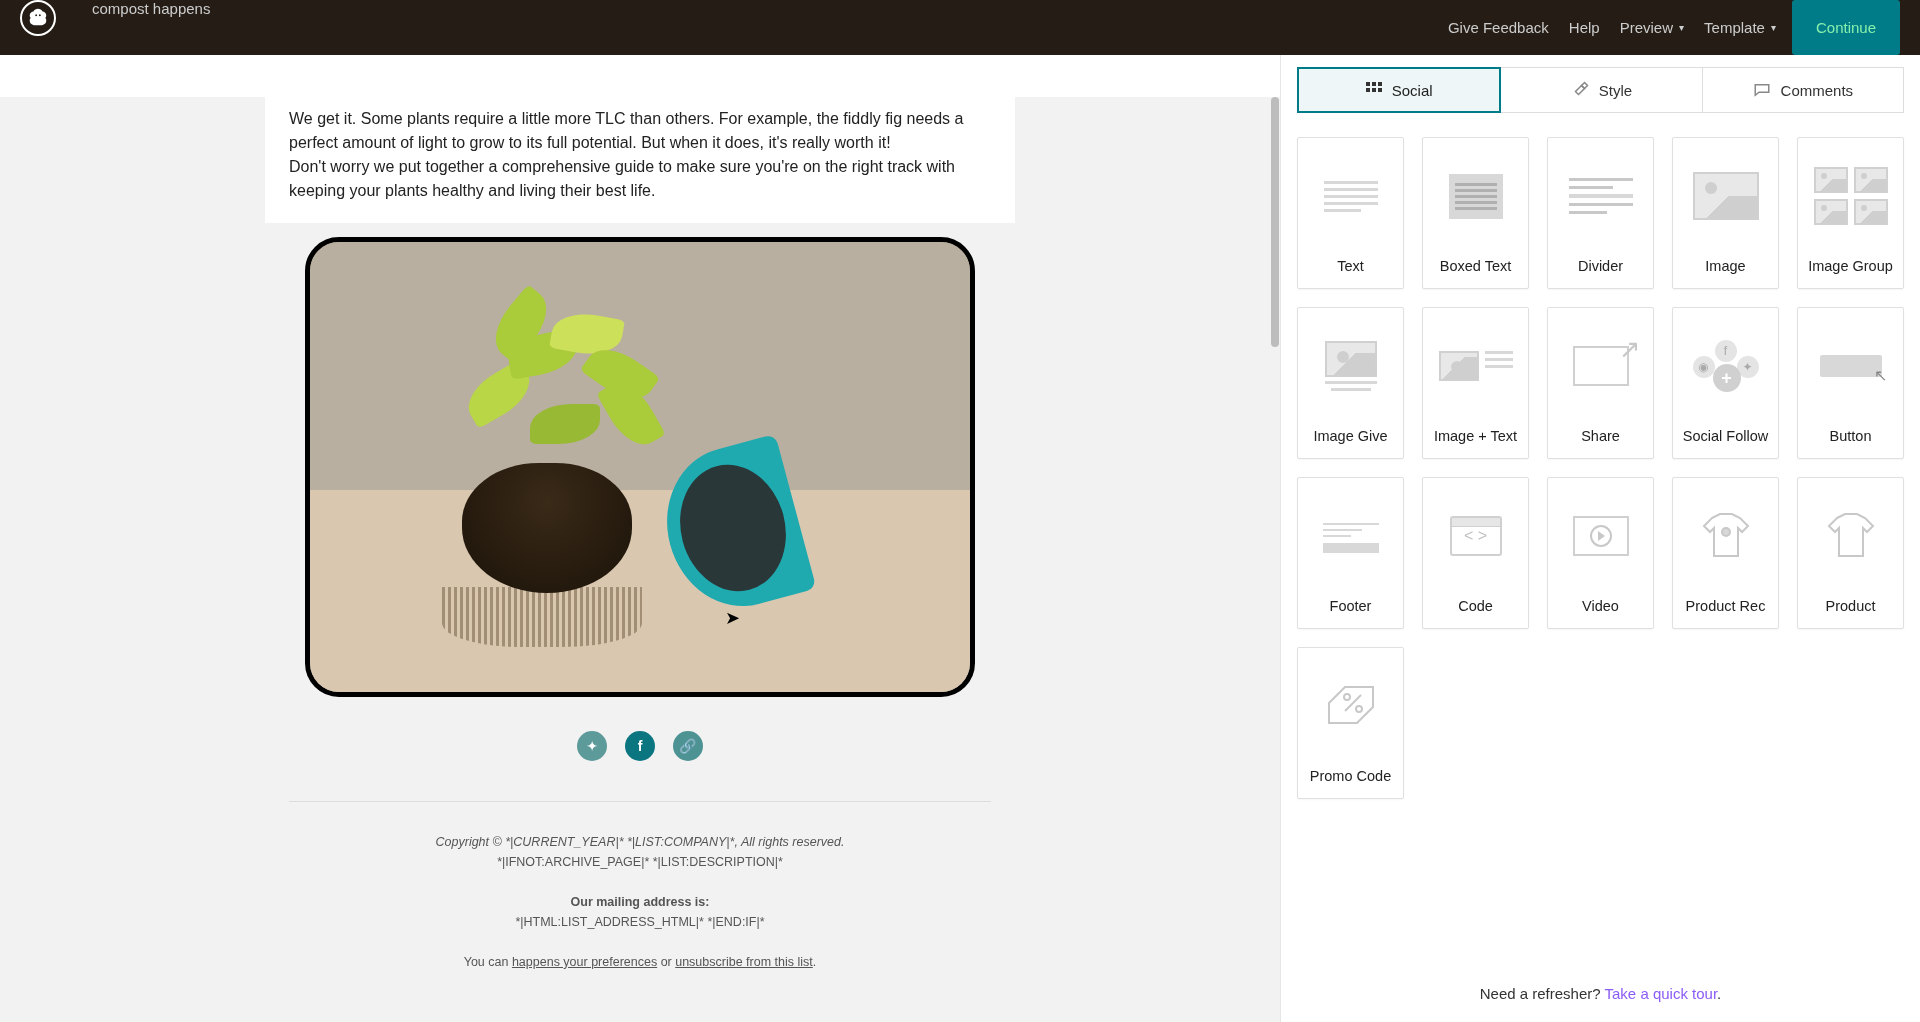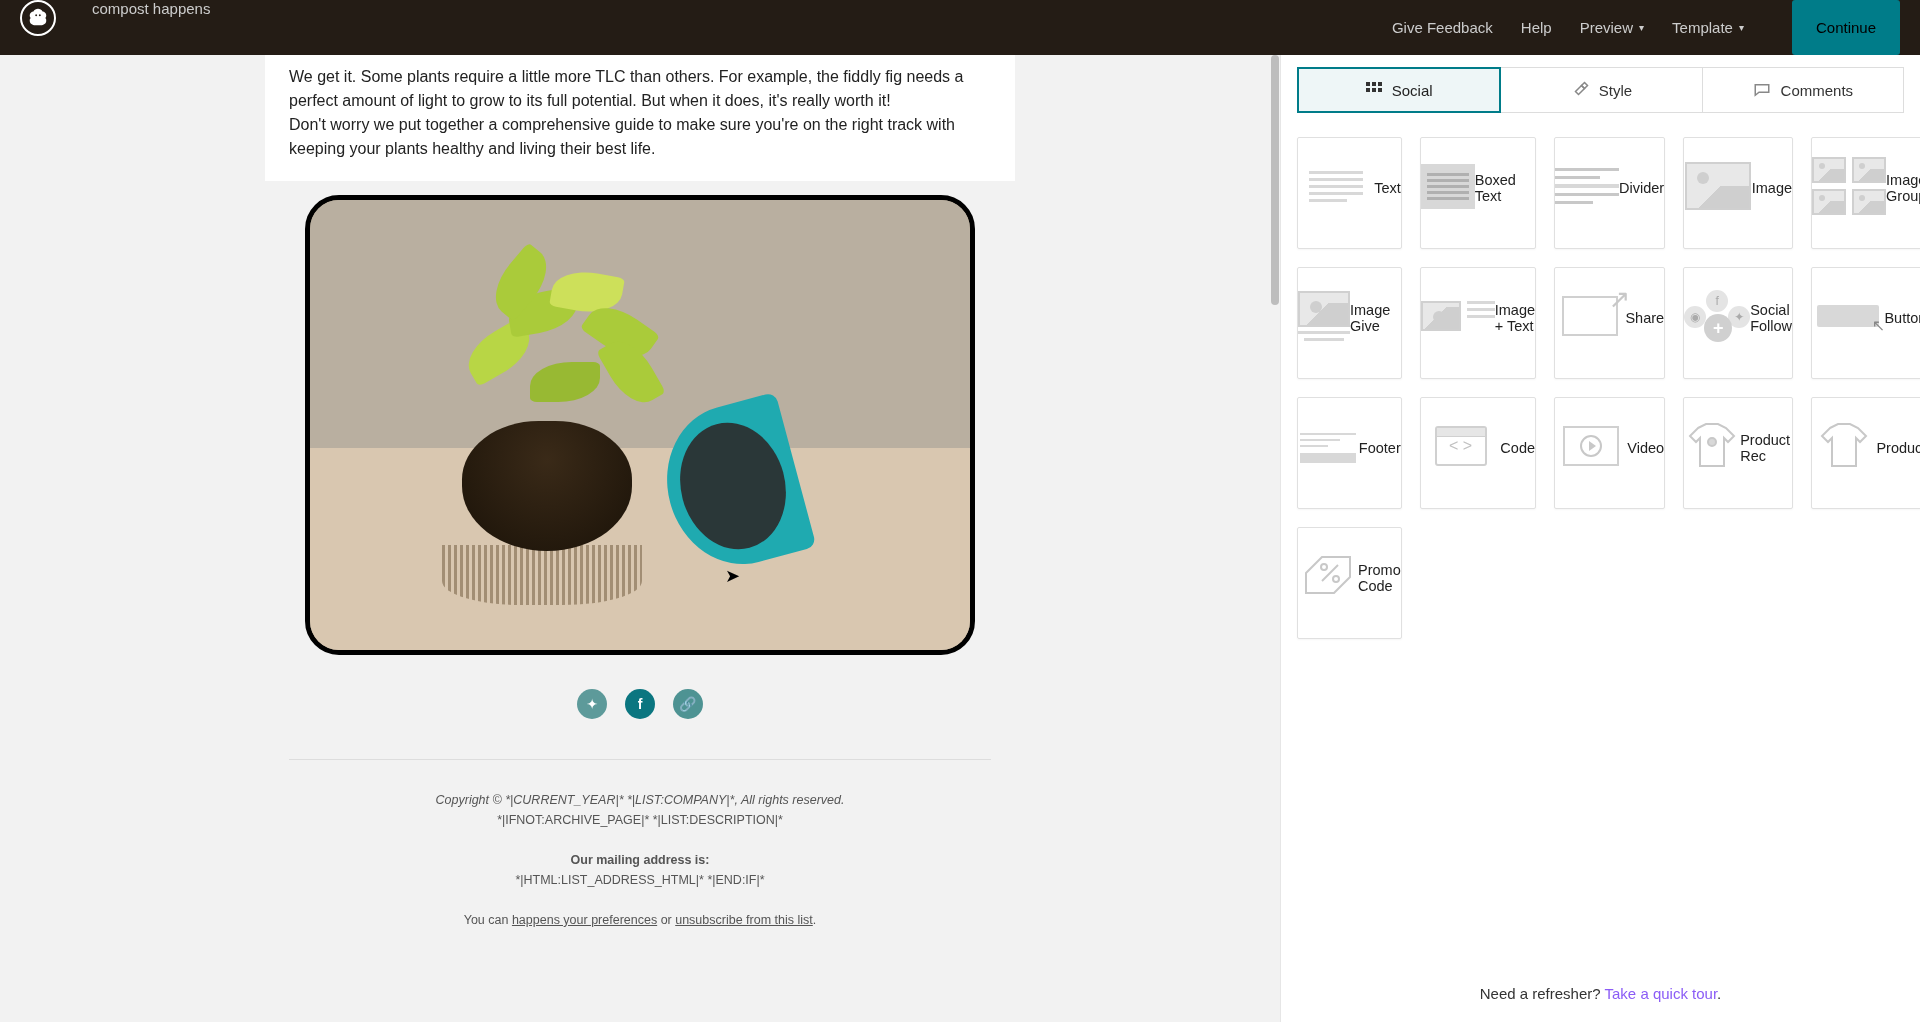--- a/index.html
+++ b/index.html
@@ -4,27 +4,27 @@
 <style>
 * { margin: 0; padding: 0; box-sizing: border-box; }
 body { font-family: -apple-system, BlinkMacSystemFont, "Segoe UI", Helvetica, Arial, sans-serif; background: #fff; overflow: hidden; width: 1920px; height: 1022px; }
 
 
 .header { background: #241c15; height: 55px; display: flex; padding: 0 20px; color: #fff; }
 .logo { width: 36px; height: 36px; border: 2px solid #fff; border-radius: 50%; display: flex; align-items: center; justify-content: center; margin-right: 36px; }
 .logo svg { width: 22px; height: 22px; fill: #fff; }
 .campaign-name { color: #ccc; font-size: 15px; }
 .header-spacer { flex: 1; }
-.header-link { color: #ccc; font-size: 15px; margin-left: 28px; cursor: pointer; display: flex; align-items: center; gap: 6px; }
+.header-link { color: #ccc; font-size: 15px; margin-left: 20px; cursor: pointer; display: flex; align-items: center; gap: 6px; }
 .header-link .chev { font-size: 10px; }
-.continue-btn { background: #007c89; color: #000000; border: none; padding: 12px 24px; font-size: 15px; border-radius: 3px; margin-left: 48px; cursor: pointer; }
+.continue-btn { background: #007c89; color: #86efac; border: none; padding: 12px 24px; font-size: 15px; border-radius: 3px; margin-left: 16px; cursor: pointer; }
 
 
 .main { display: flex; height: calc(1022px - 55px); }
-.canvas-area { flex: 1; background: #f2f2f2; display: flex; justify-content: center; overflow-y: auto; position: relative; padding-top: 0; }
+.canvas-area { flex: 1; background: #f2f2f2; display: flex; justify-content: center; overflow-y: auto; position: relative; padding-top: 0; margin-top: 42px; }
 .email-body { width: 750px; background: transparent; }
 
 
 .text-block { background: #fff; padding: 10px 24px 20px 24px; margin: 0 0 14px 0; }
 .text-block p { font-size: 16px; line-height: 1.5; color: #222; }
 .image-block { display: flex; justify-content: center; padding: 0 0 20px 0; }
 .img-frame { width: 670px; height: 460px; border: 5px solid #000; border-radius: 34px; overflow: hidden; background:#b5a793; position: relative; }
 .plant-scene { position:absolute; inset:0; }
 .ground { position:absolute; bottom:0; left:0; right:0; height:45%; background:#d9c7b0; }
 .wall { position:absolute; top:0; left:0; right:0; height:55%; background:#b9afa0; }
@@ -61,21 +61,21 @@
 
 
 .sidebar { width:640px; background:#fff; border-left:1px solid #e6e6e6; display:flex; flex-direction:column; }
 .tabs { display:flex; padding: 12px 16px 0 16px; gap:0; }
 .tab { flex:1; height:46px; border:1px solid #ddd; display:flex; align-items:center; justify-content:center; gap:10px; font-size:15px; color:#333; cursor:pointer; background:#fff; }
 .tab + .tab { border-left:none; }
 .tab.active { background:#eef6f7; border:2px solid #007c89; color:#222; font-weight:500; }
 .tab .ticon { display:flex; }
 
 .blocks-grid { padding: 24px 16px; display:grid; grid-template-columns: repeat(5, 1fr); gap: 18px 18px; align-content:start; overflow-y:auto; flex:1; }
-.block-card { border:1px solid #e0e0e0; border-radius:2px; height:112px; display:flex; flex-direction:row; align-items:center; justify-content:flex-end; padding-bottom:14px; cursor:grab; background:#fff; box-shadow: 0 1px 2px rgba(0,0,0,0.04); }
+.block-card { border:1px solid #e0e0e0; border-radius:2px; height:152px; display:flex; flex-direction:column; align-items:center; justify-content:flex-end; padding-bottom:14px; cursor:grab; background:#fff; box-shadow: 0 1px 2px rgba(0,0,0,0.04); }
 .block-icon { flex:1; display:flex; align-items:center; justify-content:center; width:100%; }
 .block-label { font-size:14.5px; color:#222; margin-top:4px; }
 
 .refresher { text-align:center; font-size:15px; color:#333; padding: 0 0 20px 0; }
 .refresher a { color:#8b5cf6; text-decoration:none; }
 
 
 .lines { width:54px; }
 .lines div { height:3px; background:#d8d8d8; margin:4px 0; }
 .lines .short { width:70%; }

